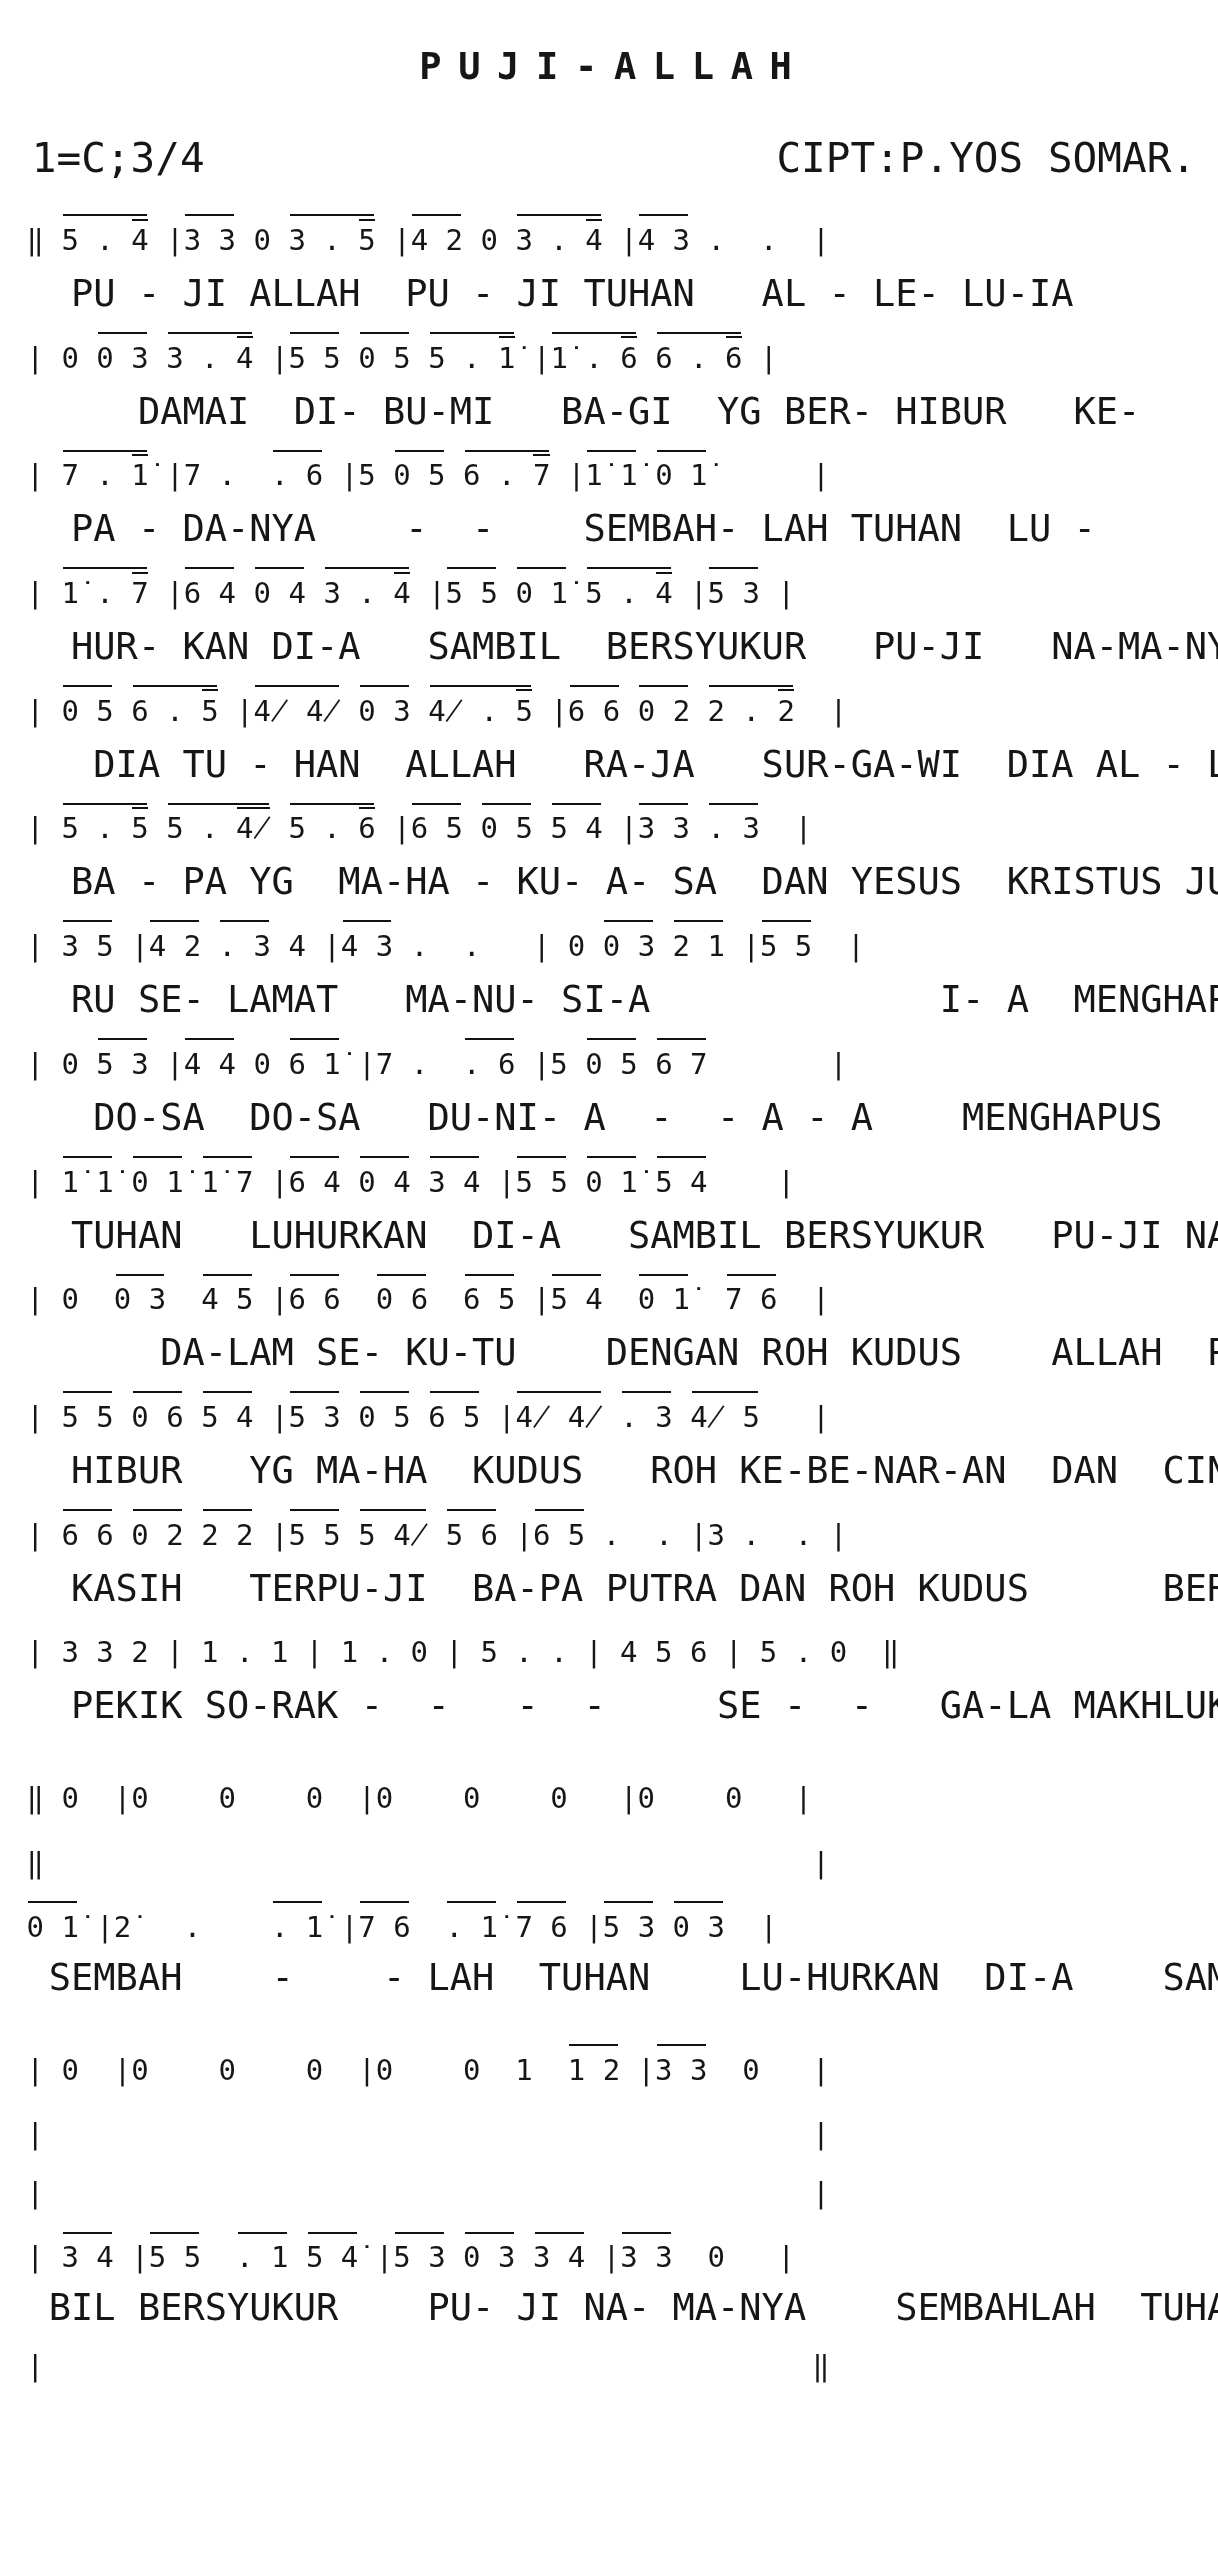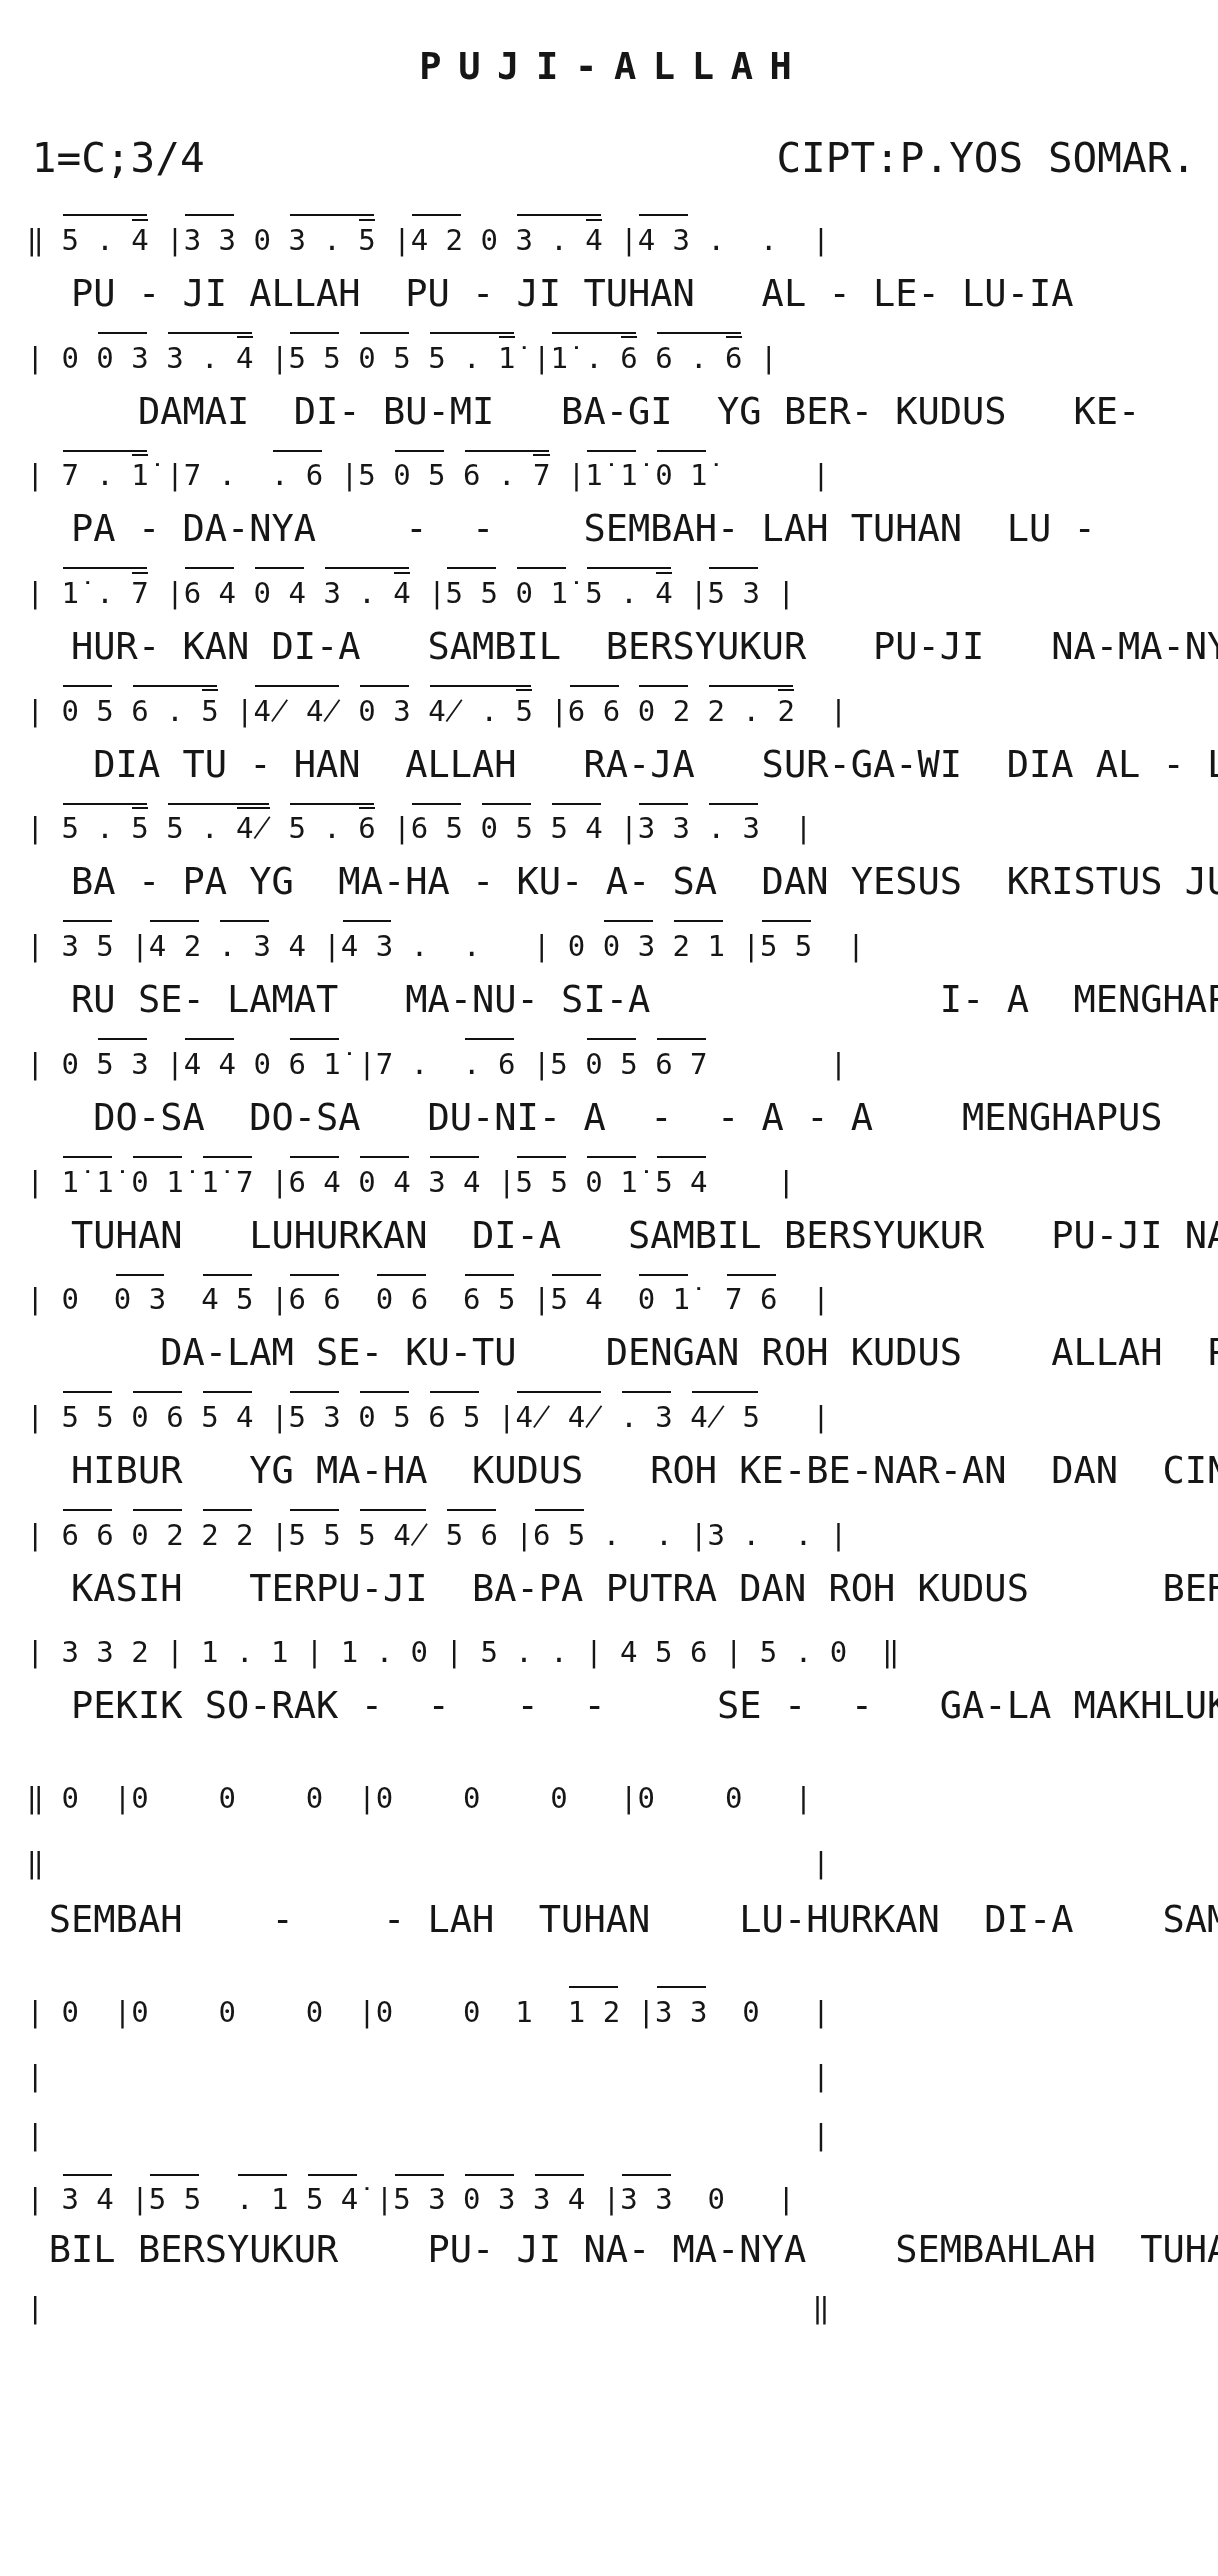--- a/index.html
+++ b/index.html
@@ -75,21 +75,21 @@
     <span>CIPT:P.YOS SOMAR.</span>
   </div>
 
   <div class="systems" id="main-systems">
       <div class="system">
         <div class="notes">‖ <span class="b1">5 . <span class="b2">4</span></span> |<span class="b1">3 3</span> 0 <span class="b1">3 . <span class="b2">5</span></span> |<span class="b1">4 2</span> 0 <span class="b1">3 . <span class="b2">4</span></span> |<span class="b1">4 3</span> .  .  |</div>
         <div class="lyrics">  PU - JI ALLAH  PU - JI TUHAN   AL - LE- LU-IA</div>
       </div>
       <div class="system">
         <div class="notes">| 0 <span class="b1">0 3</span> <span class="b1">3 . <span class="b2">4</span></span> |<span class="b1">5 5</span> <span class="b1">0 5</span> <span class="b1">5 . <span class="b2">1̇</span></span> |<span class="b1">1̇ . <span class="b2">6</span></span> <span class="b1">6 . <span class="b2">6</span></span> |</div>
-        <div class="lyrics">     DAMAI  DI- BU-MI   BA-GI  YG BER- KUDUS   KE-</div>
+        <div class="lyrics">     DAMAI  DI- BU-MI   BA-GI  YG BER- HIBUR   KE-</div>
       </div>
       <div class="system">
         <div class="notes">| <span class="b1">7 . <span class="b2">1̇</span></span> |7 .  <span class="b1">. 6</span> |5 <span class="b1">0 5</span> <span class="b1">6 . <span class="b2">7</span></span> |<span class="b1">1̇ 1̇</span> <span class="b1">0 1̇</span>      |</div>
         <div class="lyrics">  PA - DA-NYA    -  -    SEMBAH- LAH TUHAN  LU -</div>
       </div>
       <div class="system">
         <div class="notes">| <span class="b1">1̇ . <span class="b2">7</span></span> |<span class="b1">6 4</span> <span class="b1">0 4</span> <span class="b1">3 . <span class="b2">4</span></span> |<span class="b1">5 5</span> <span class="b1">0 1̇</span> <span class="b1">5 . <span class="b2">4</span></span> |<span class="b1">5 3</span> |</div>
         <div class="lyrics">  HUR- KAN DI-A   SAMBIL  BERSYUKUR   PU-JI   NA-MA-NYA</div>
       </div>
       <div class="system">
@@ -131,20 +131,21 @@
     </div>
 
   <div class="systems coda" id="coda-systems">
       <div class="system gap-lg">
         <div class="notes">‖ 0  |0    0    0  |0    0    0   |0    0   |</div>
       </div>
       <div class="system barsonly">
         <div class="notes">‖                                            |</div>
       </div>
       <div class="system">
+        <div class="notes"><span class="b1">0 1̇</span> |2̇   .    <span class="b1">. 1̇</span> |<span class="b1">7 6</span>  <span class="b1">. 1̇</span> <span class="b1">7 6</span> |<span class="b1">5 3</span> <span class="b1">0 3</span>  |</div>
         <div class="lyrics"> SEMBAH    -    - LAH  TUHAN    LU-HURKAN  DI-A    SAM-</div>
       </div>
       <div class="system gap-lg">
         <div class="notes">| 0  |0    0    0  |0    0  1  <span class="b1">1 2</span> |<span class="b1">3 3</span>  0   |</div>
       </div>
       <div class="system barsonly">
         <div class="notes">|                                            |</div>
       </div>
       <div class="system barsonly">
         <div class="notes">|                                            |</div>

